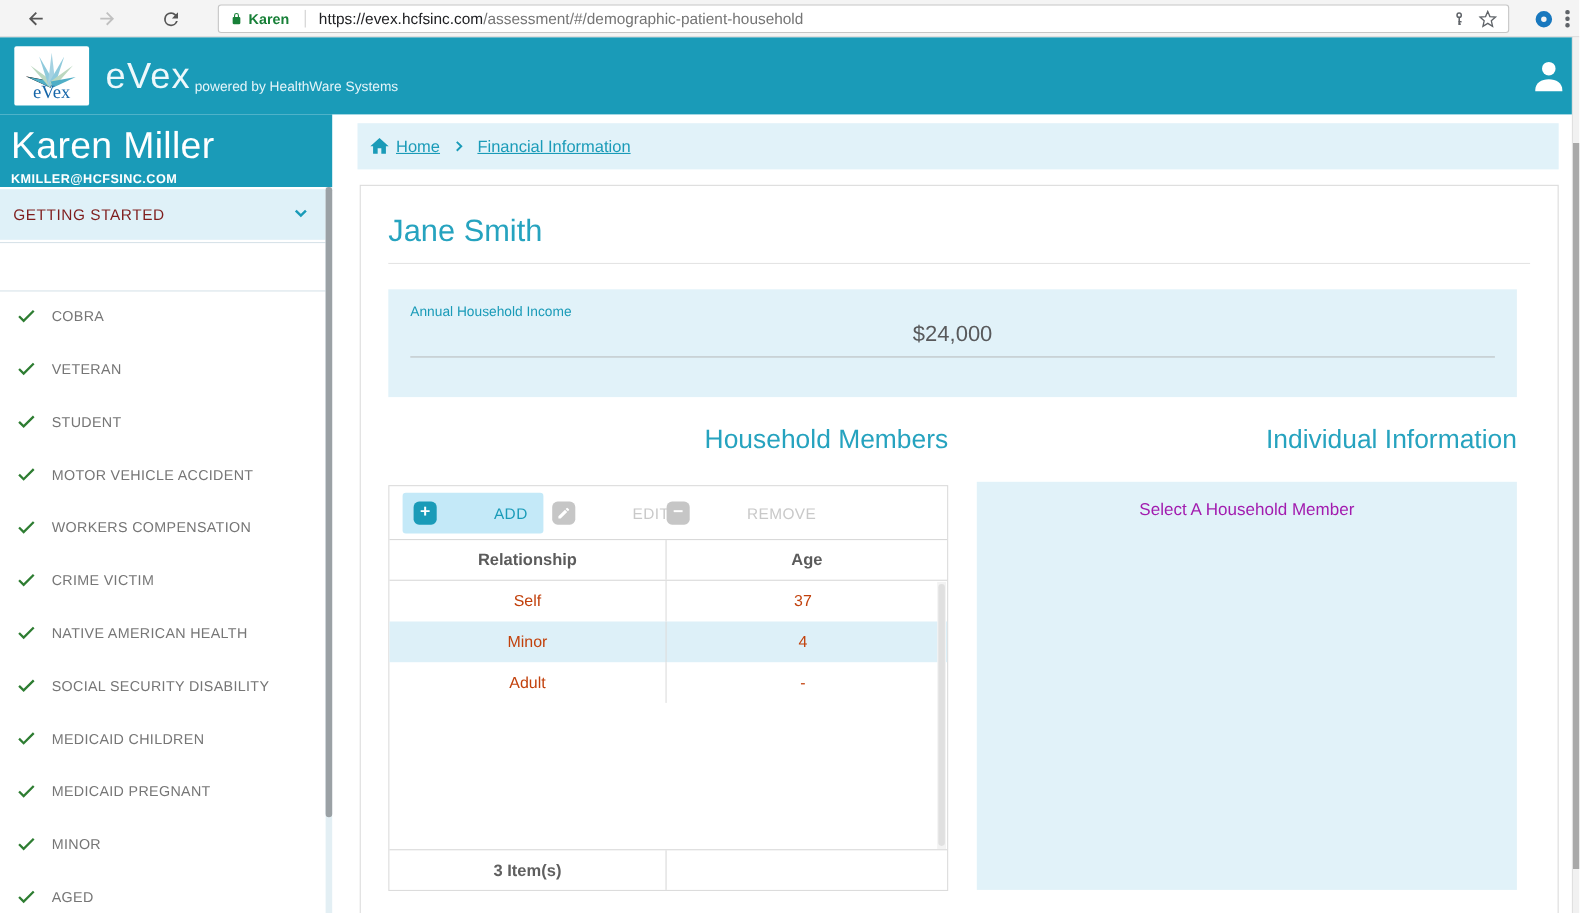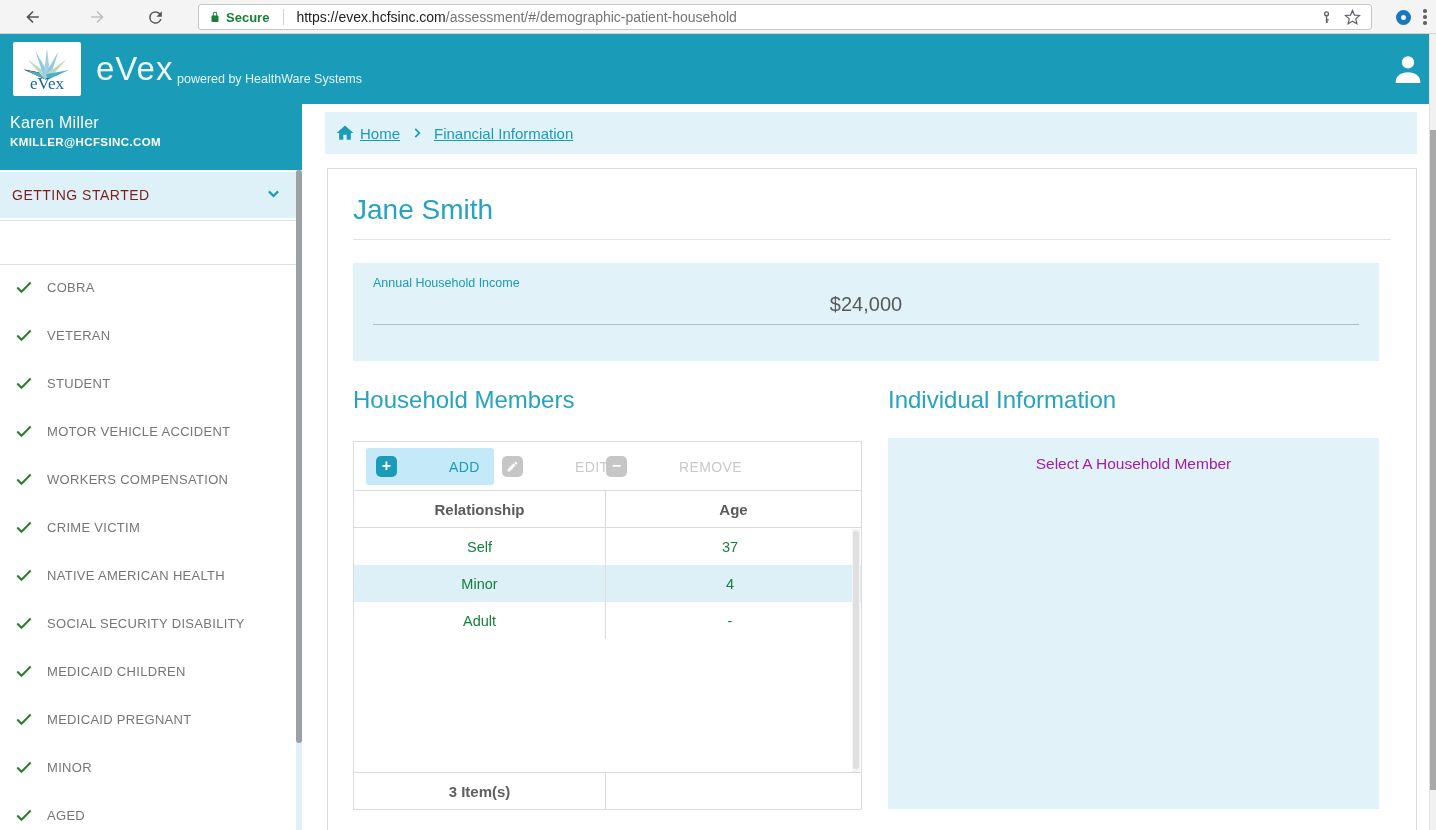--- a/index.html
+++ b/index.html
@@ -23,21 +23,21 @@
 
   
   .appbar { left:0; top:34px; width:1430px; height:70px; background:#1a9bb8;padding-left:32px; }
   .logo-box { left:13px; top:42px; width:68px; height:54px; background:#fff; border-radius:2px; display:flex; align-items:center; justify-content:center; }
   .brand { left:96px; top:50px; font-size:33px; color:#eef8fb; letter-spacing:1px; }
   .tagline { left:177px; top:72px; font-size:12.5px; color:#e4f4f9; }
   .user-ico { left:1390px; top:50px; width:36px; height:38px; }
 
   
   .side-head { left:0; top:104px; width:302px; height:66px; background:#1a9bb8; color:#fff; padding:10px 0 0 10px; }
-  .side-name { font-size:16px; font-weight:500; letter-spacing:.3px; }
+  .side-name { font-size:34px; font-weight:500; letter-spacing:.3px; }
   .side-email { font-size:11.5px; font-weight:bold; letter-spacing:.4px; margin-top:4px; }
   .side-section { left:0; width:296px; background:#dff1f8; color:#7f1d1d; font-size:14px; letter-spacing:.5px;
                   display:flex; align-items:center; padding:0 14px 0 12px; cursor:pointer; }
   .side-section .chev { margin-left:auto; }
   .side-div { left:0; width:296px; height:1px; background:#d8e3e9; }
   .prog-item { left:0; width:296px; height:30px; display:flex; align-items:center; cursor:pointer; background:#fff; }
   .prog-item .chk { margin:0 0 0 14px; width:20px; height:20px; flex:none; }
   .prog-item .lbl { margin-left:13px; font-size:13px; color:#767676; letter-spacing:.3px; }
   .side-scroll { left:296px; top:170px; width:6px; height:660px; background:#e3eff4; }
   .side-thumb { left:0; top:0; width:6px; height:573px; background:#9ba1a5; border-radius:3px; }
@@ -49,21 +49,21 @@
   .crumb-sep { width:14px; height:14px; margin:0 10px; }
 
   .card { left:327px; top:168px; width:1090px; height:700px; background:#fff; border:1px solid #dcdcdc; }
   .patient { left:353px; top:194px; font-size:28px; color:#26a3bf; }
   .hdiv { left:353px; top:239px; width:1038px; height:1px; background:#e4e4e4; }
 
   .income-panel { left:353px; top:263px; width:1026px; height:98px; background:#e1f2f9; }
   .income-label { left:20px; top:13px; font-size:12.5px; color:#1a9bb8; }
   .income-value { left:20px; top:30px; width:986px; font-size:20px; color:#58595b; padding-bottom:8px; border-bottom:1px solid #b9bdbf; cursor:text;text-align:center; }
 
-  .sec-title { top:386px; font-size:24px; color:#26a3bf; text-align:left; }
+  .sec-title { top:386px; font-size:24px; color:#26a3bf; text-align:right; }
   .sec-title.left { left:353px; width:509px; }
   .sec-title.right { left:888px; width:491px; }
 
   
   .grid { left:353px; top:441px; width:509px; height:369px; border:1px solid #dcdcdc; background:#fff; }
   .toolbar { left:0; top:0; width:507px; height:48px; }
   .tb-btn { top:6px; height:37px; display:flex; align-items:center; gap:9px; border-radius:3px; padding:0 14px 0 10px; cursor:pointer; }
   .tb-btn .sq { width:21px; height:21px; border-radius:5px; color:#fff; font-size:16px; font-weight:bold; line-height:19px; text-align:center; flex:none; }
   .tb-btn .cap { font-size:14px; letter-spacing:.4px;margin-left:43px; }
   .btn-add { left:12px; background:#c4e9f8; }
@@ -72,21 +72,21 @@
   .tb-btn.disabled .sq { background:#c6c6c6; }
   .tb-btn.disabled .cap { color:#c9c9c9; }
   .btn-edit { left:138px; }
   .btn-remove { left:242px; }
   .grid-head { left:0; top:48px; width:507px; height:38px; border-top:1px solid #d9d9d9; border-bottom:1px solid #d9d9d9; display:flex; }
   .gh-cell { font-size:15px; font-weight:bold; color:#5b5b5b; display:flex; align-items:center; justify-content:center; }
   .gh-cell.c1 { width:252px; border-right:1px solid #d9d9d9; }
   .gh-cell.c2 { width:255px; }
   .grid-row { left:0; width:507px; height:37px; display:flex; cursor:pointer; }
   .grid-row.alt { background:#ddf0f8; }
-  .gr-cell { font-size:14.5px; color:#15803d; display:flex; align-items:center; justify-content:center; }
+  .gr-cell { font-size:14.5px; color:#c2410c; display:flex; align-items:center; justify-content:center; }
   .gr-cell.c1 { width:252px; border-right:1px solid #dddddd; }
   .gr-cell.c2 { width:248px; }
   .grid-scroll { left:498px; top:87px; width:8px; height:243px; background:#f3f3f3; }
   .grid-thumb { left:1px; top:2px; width:6px; height:238px; background:#e0e0e0; border-radius:3px; }
   .grid-foot { left:0; top:330px; width:507px; height:37px; border-top:1px solid #d9d9d9; display:flex; }
   .gf-cell { font-size:15px; font-weight:bold; color:#5f5f5f; display:flex; align-items:center; justify-content:center; }
   .gf-cell.c1 { width:252px; border-right:1px solid #d9d9d9; }
 
   .ind-panel { left:888px; top:438px; width:491px; height:371px; background:#e1f2f9; }
   .ind-placeholder { left:0; top:17px; width:491px; text-align:center; font-size:15.5px; color:#a21caf; }
@@ -115,21 +115,21 @@
       <svg width="19" height="19" viewBox="0 0 24 24">
           <path d="M17.65 6.35A7.96 7.96 0 0 0 12 4a8 8 0 1 0 7.73 10h-2.08A6 6 0 1 1 12 6c1.66 0 3.14.69 4.22 1.78L13 11h7V4l-2.35 2.35z" fill="#565656"></path>
         </svg>
     </div>
 
     <div class="abs omnibox">
       <span class="secure-wrap">
         <svg width="12" height="14" viewBox="0 0 24 24">
             <path d="M12 1.5A4.5 4.5 0 0 0 7.5 6v3H7a2 2 0 0 0-2 2v9a2 2 0 0 0 2 2h10a2 2 0 0 0 2-2v-9a2 2 0 0 0-2-2h-.5V6A4.5 4.5 0 0 0 12 1.5zM9.5 9V6a2.5 2.5 0 1 1 5 0v3h-5z" fill="#188038"></path>
           </svg>
-        <span>Secure</span>
+        <span>Karen</span>
       </span>
       <span class="omni-sep"></span>
       <span class="url"><span>https://evex.hcfsinc.com</span><span class="path">/assessment/#/demographic-patient-household</span></span>
       <span class="omni-right">
         <svg width="15" height="15" viewBox="0 0 24 24">
             <circle cx="12" cy="6" r="3.1" fill="none" stroke="#5f6368" stroke-width="2.2"></circle>
             <rect x="11" y="9" width="2.2" height="11" fill="#5f6368"></rect>
             <rect x="11" y="14.5" width="4.5" height="2.2" fill="#5f6368"></rect>
             <rect x="11" y="18" width="3.5" height="2.2" fill="#5f6368"></rect>
           </svg>

